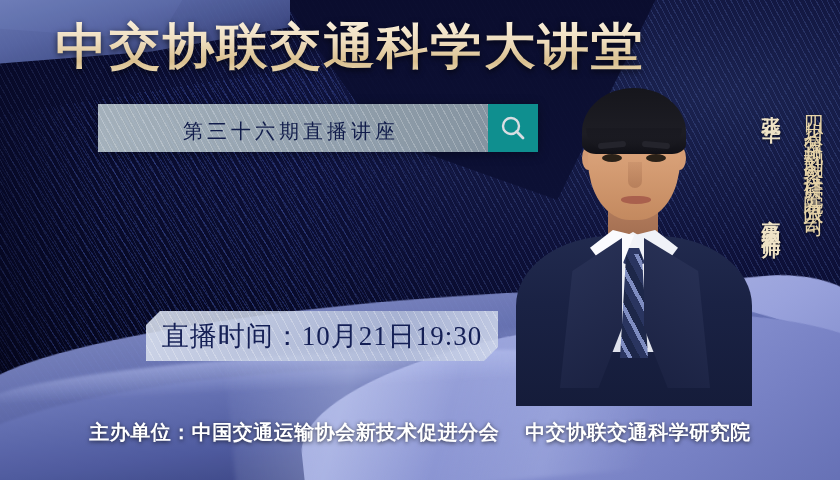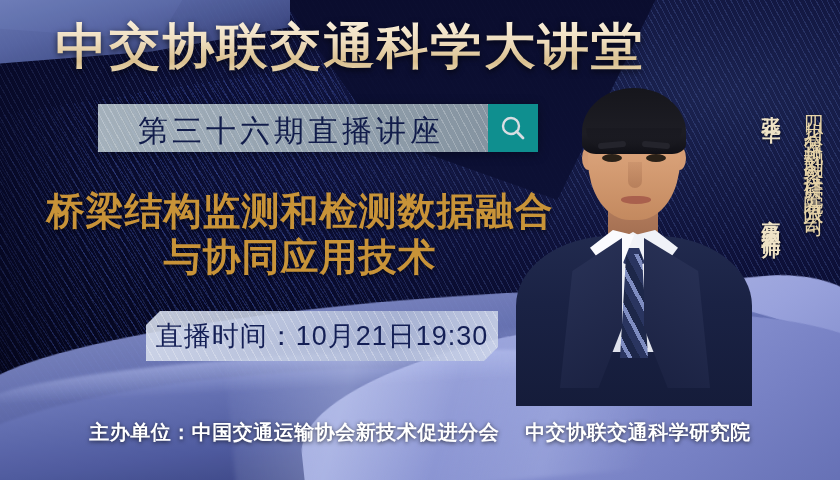--- a/index.html
+++ b/index.html
@@ -149,21 +149,21 @@
   .searchbar-field::after{
     content:"";
     position:absolute; inset:0;
     background-image:repeating-linear-gradient(62deg,
       rgba(255,255,255,.22) 0px, rgba(255,255,255,.22) 1px,
       rgba(0,0,0,0) 1px, rgba(0,0,0,0) 6px);
     pointer-events:none;
   }
   .searchbar-text{
     position:relative; z-index:2;
-    font-size:30px; font-weight:400;
+    font-size:20px; font-weight:400;
     color:#111c4a;
     letter-spacing:4px;
     padding-right:4px;
     font-family:Liberation Mono, monospace;
     margin-top:7px;
   }
   .searchbar-btn{
     width:50px;
     background:#0f8f8f;
     display:flex; align-items:center; justify-content:center;
@@ -203,20 +203,21 @@
       rgba(0,0,0,0) 1px, rgba(0,0,0,0) 7px);
     pointer-events:none;
   }
   .time-badge-text{
     position:relative; z-index:2;
     color:#141f55;
     font-size:27px;
     font-weight:400;
     letter-spacing:1px;
     white-space:nowrap;
+    font-family:Liberation Serif, serif;
   }
 
   
   .portrait{
     position:absolute; left:524px; top:58px;
     width:216px; height:330px;
     z-index:5;
   }
   .p-neck{
     position:absolute; left:84px; top:142px; width:50px; height:56px;
@@ -366,24 +367,20 @@
     <div class="searchbar-btn">
       <span>
         <svg width="30" height="30" viewBox="0 0 30 30" aria-hidden="true">
           <circle cx="13" cy="13" r="8" fill="none" stroke="#d9dde2" stroke-width="2.4"></circle>
           <line x1="18.6" y1="18.6" x2="25" y2="25" stroke="#d9dde2" stroke-width="2.8" stroke-linecap="round"></line>
         </svg>
       </span>
     </div>
   </div>
 
-  <div class="lecture-title">
-    <span class="l1">桥梁结构监测和检测数据融合</span>
-    <span class="l2">与协同应用技术</span>
-  </div>
 
   <div class="time-badge">
     <span class="time-badge-text">直播时间：10月21日19:30</span>
   </div>
 
   <div class="portrait">
     <div class="p-shoulders"></div>
     <div class="p-neck"></div>
     <div class="p-shirt"></div>
     <div class="p-tieknot"></div>

